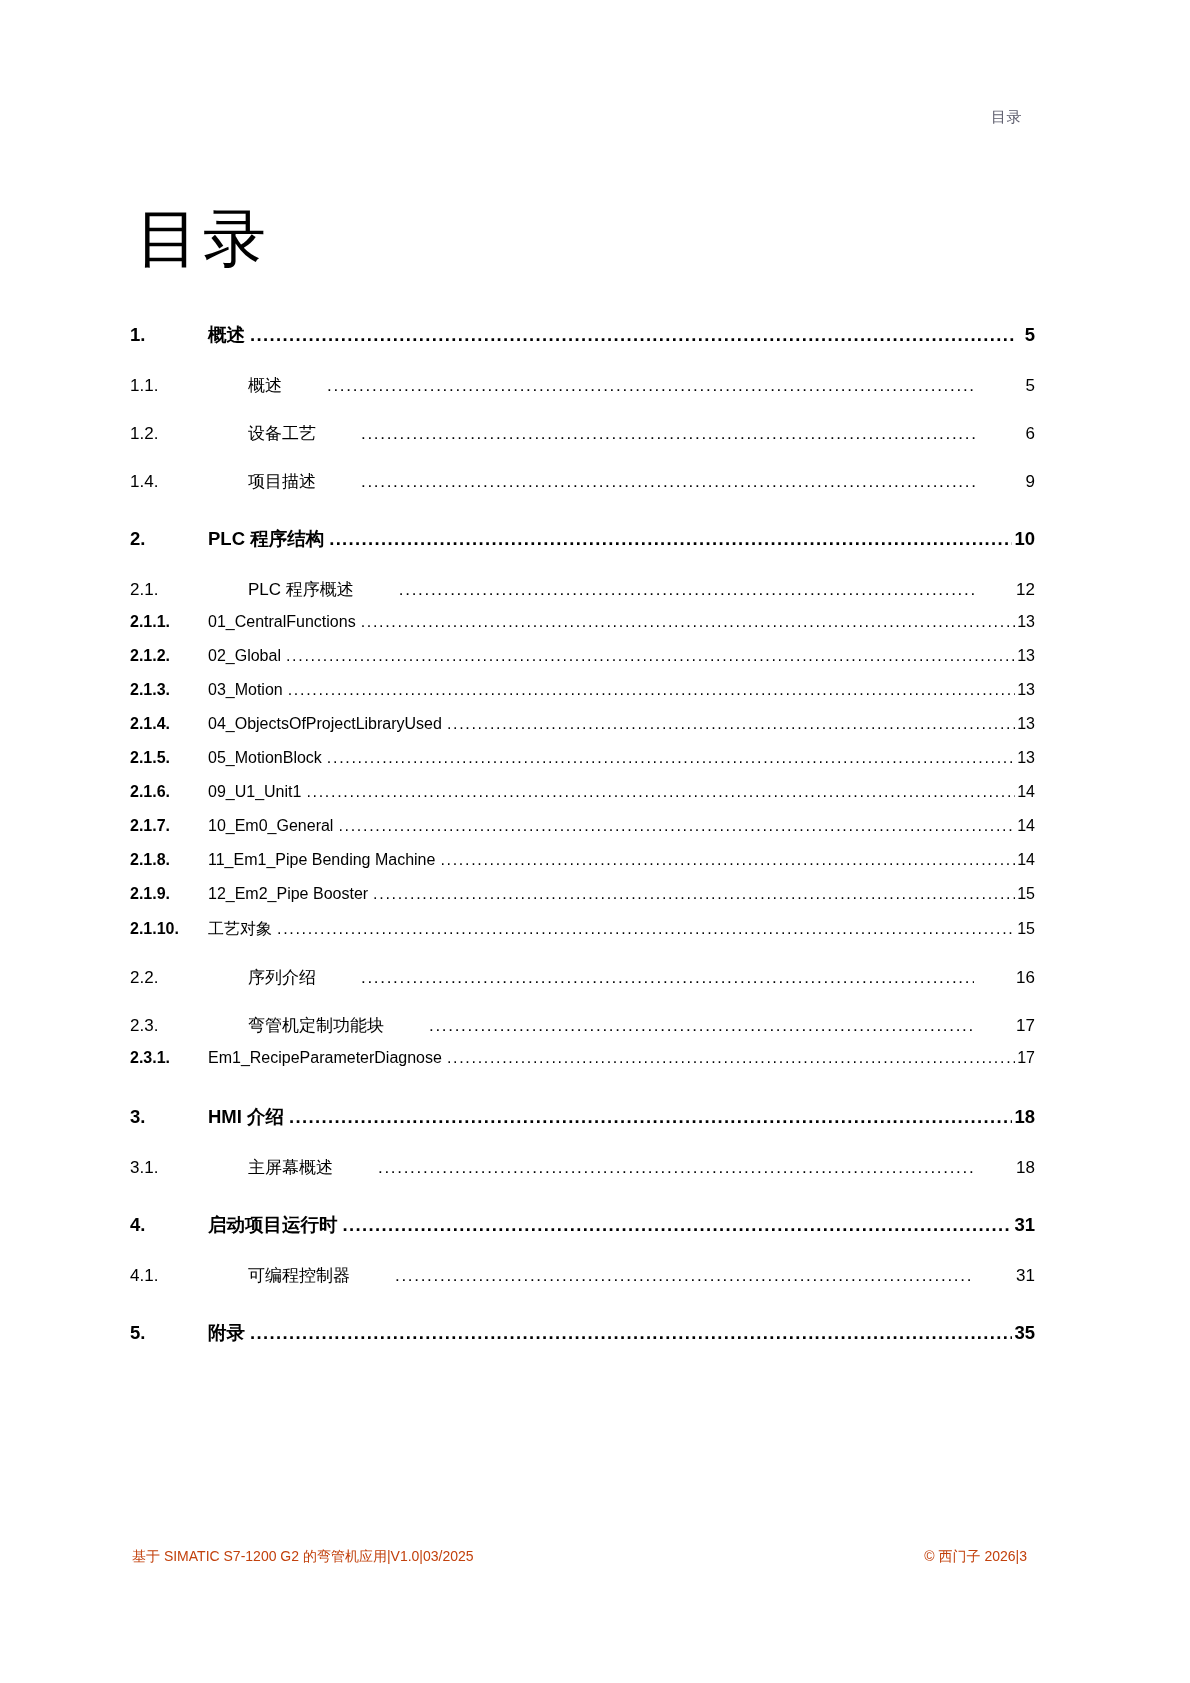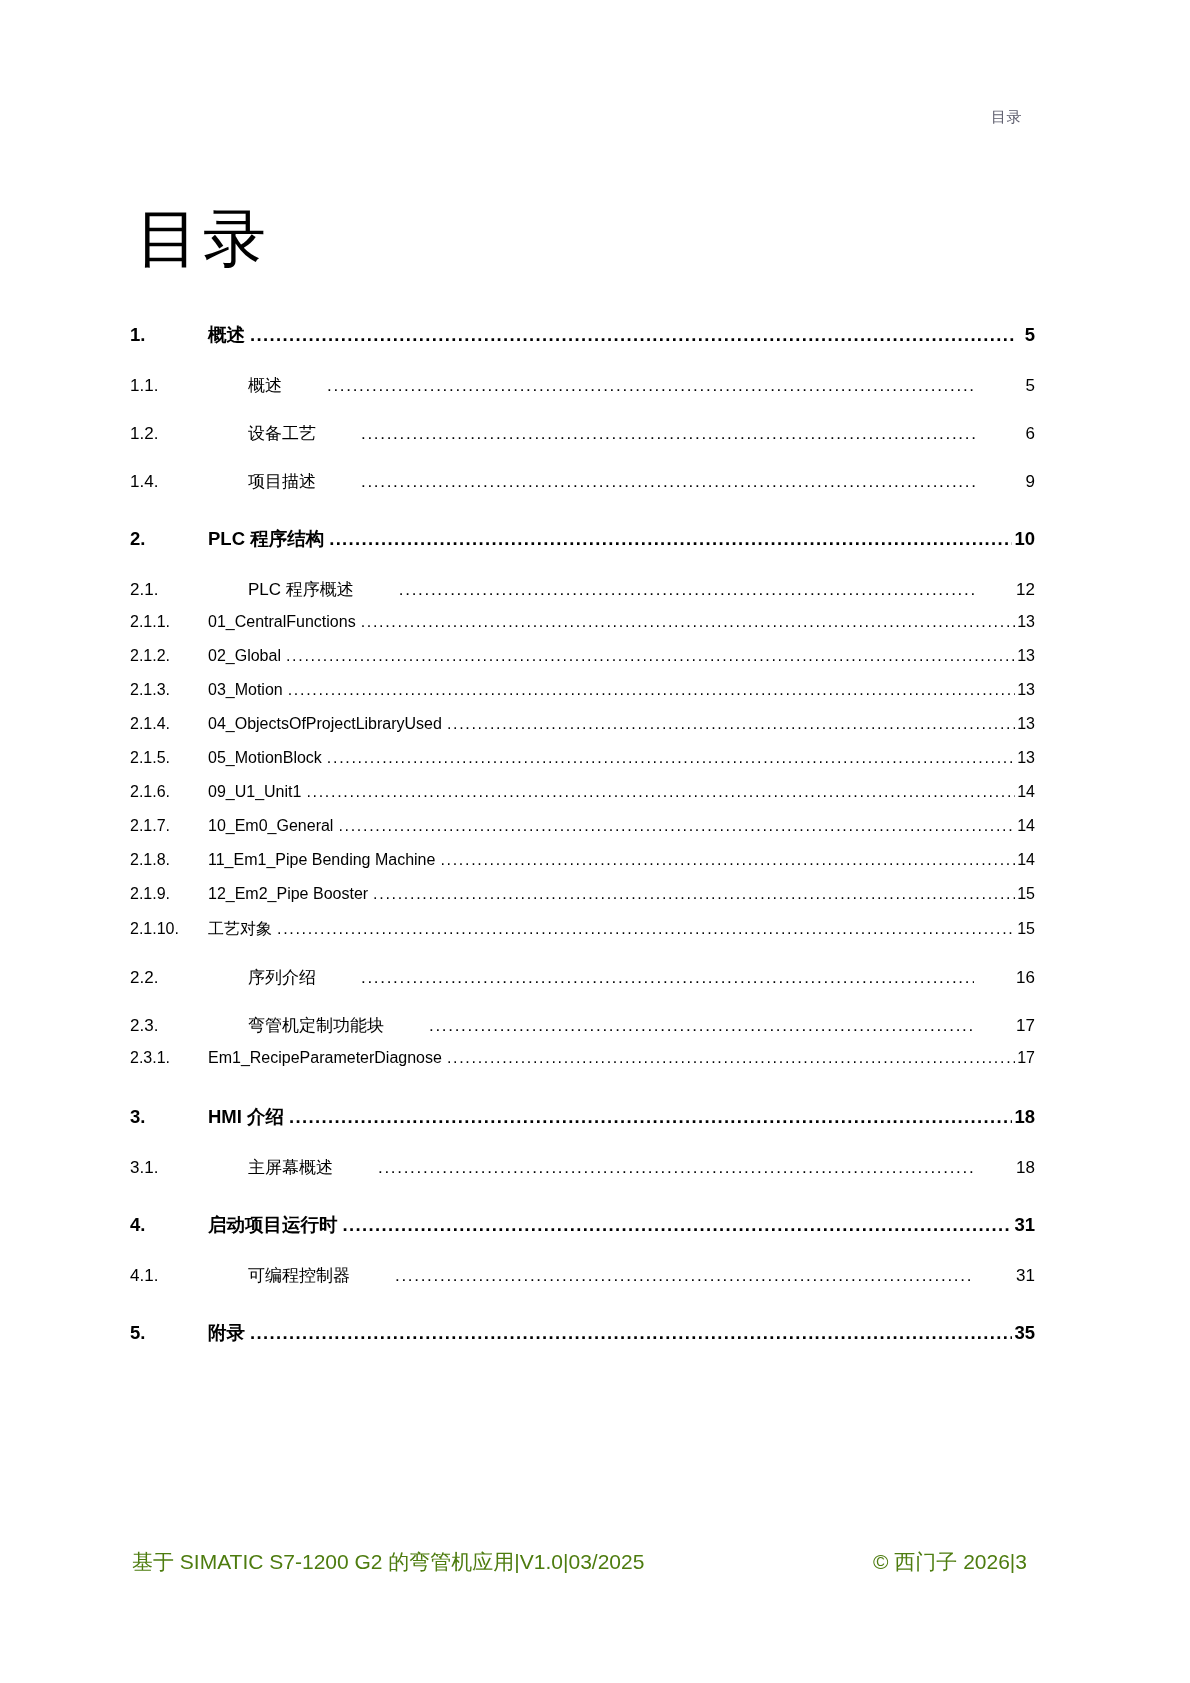--- a/index.html
+++ b/index.html
@@ -112,33 +112,33 @@
   .lvl2 .toc-leader::after { letter-spacing: 1.7px; }
 
   
   .lvl3 {
     font-size: 16px;
     font-weight: normal;
     margin-top: 9px;
     height: 25px;
   }
   .lvl3 .toc-leader::after { letter-spacing: 1.7px; }
-  .lvl3 .toc-num { width: 78px; }
+  .lvl3 .toc-num { width: 78px; font-weight: bold; }
 
   
   .footer {
     position: absolute;
     left: 132px;
     right: 155px;
     top: 1548px;
     display: flex;
     justify-content: space-between;
     align-items: baseline;
-    font-size: 21px;
-    color: #4d7c0f;
+    font-size: 14px;
+    color: #c2410c;
   }
   .footer-left { white-space: nowrap; }
   .footer-right { white-space: nowrap; }
 </style>
 </head>
 <body>
 
 <div class="page">
 
   <div class="running-header">目录</div>

